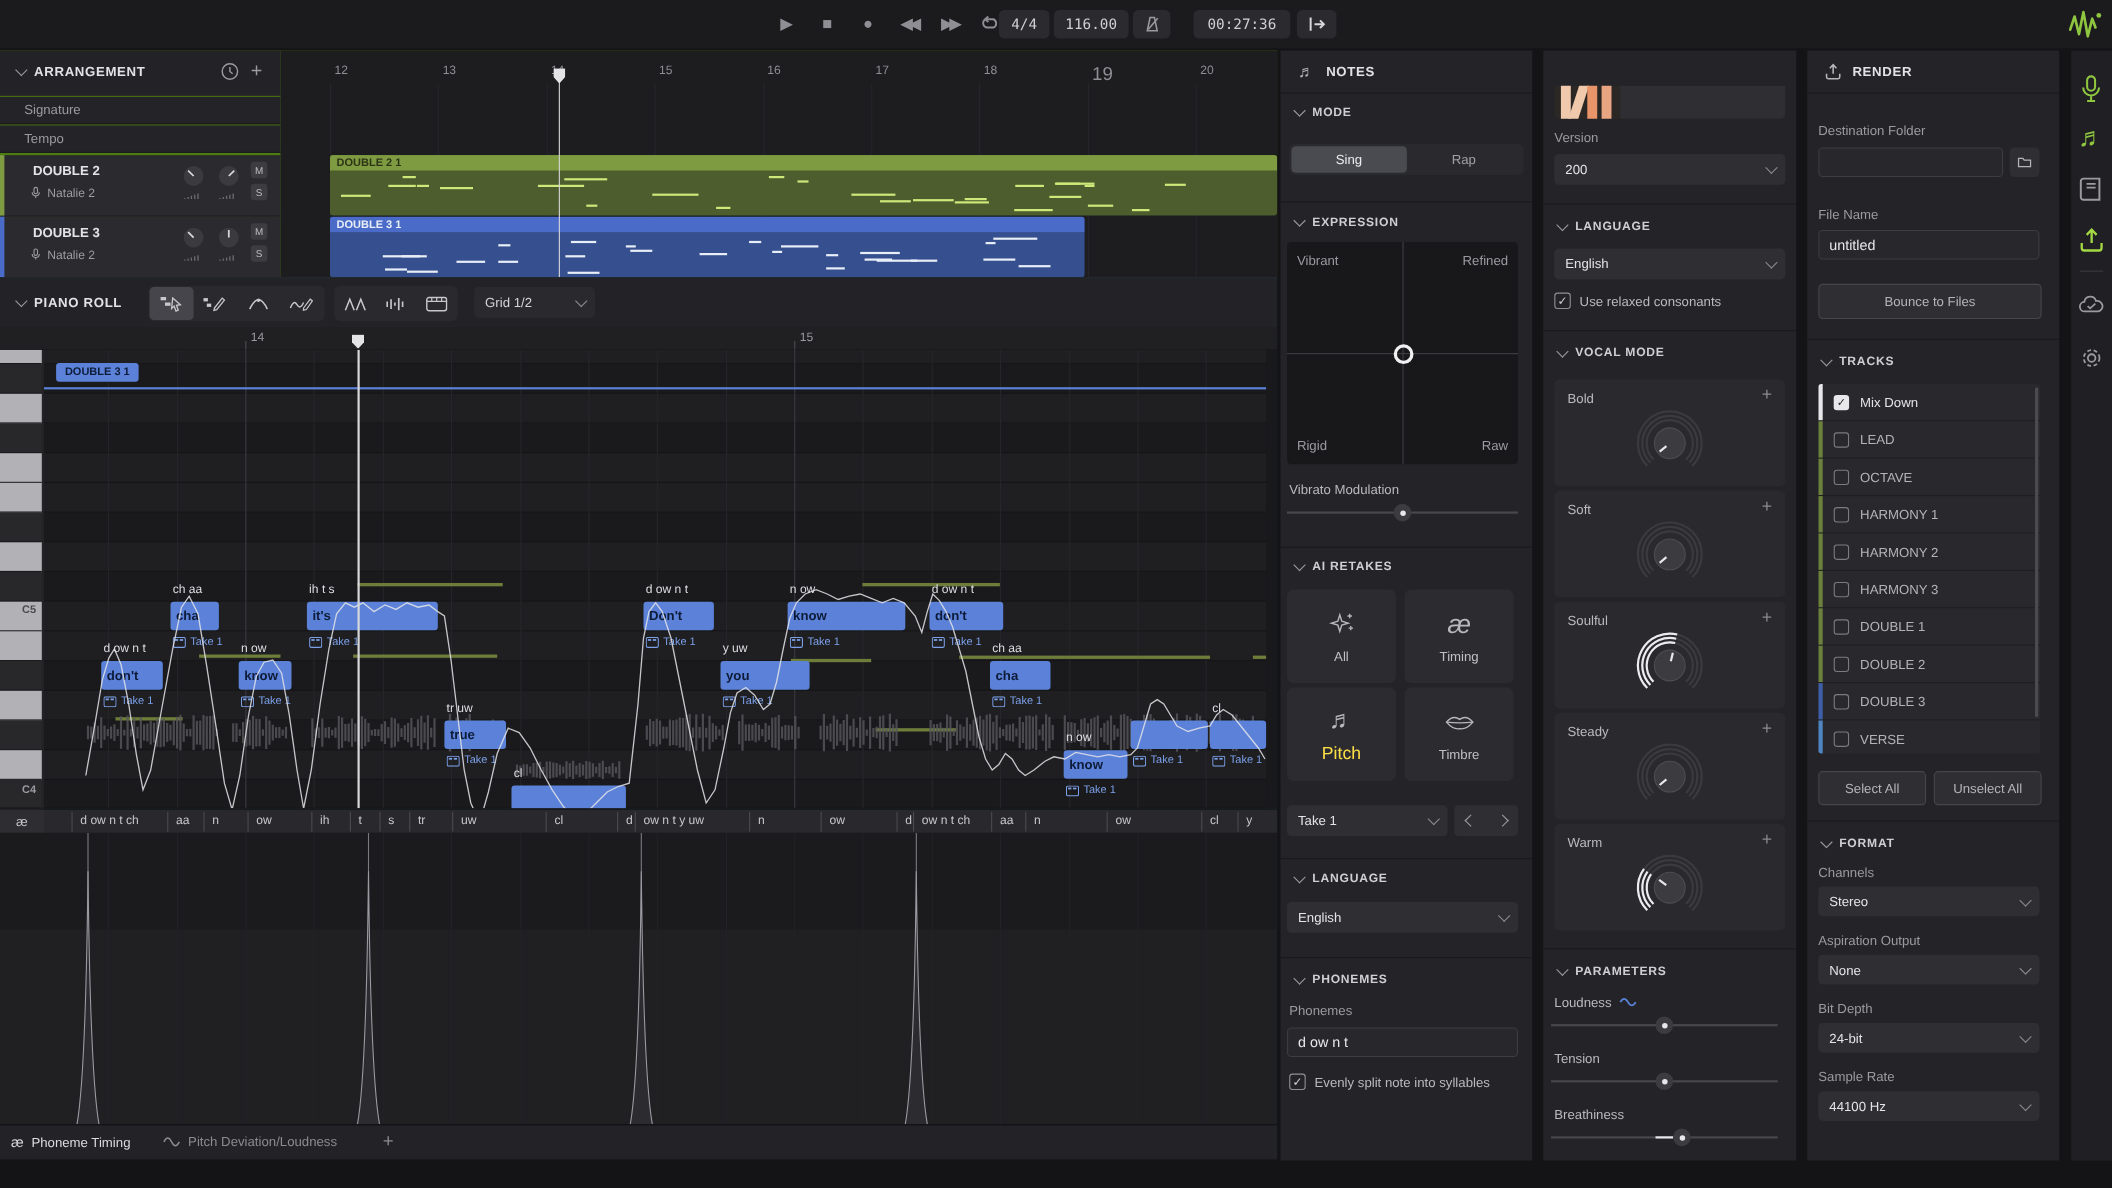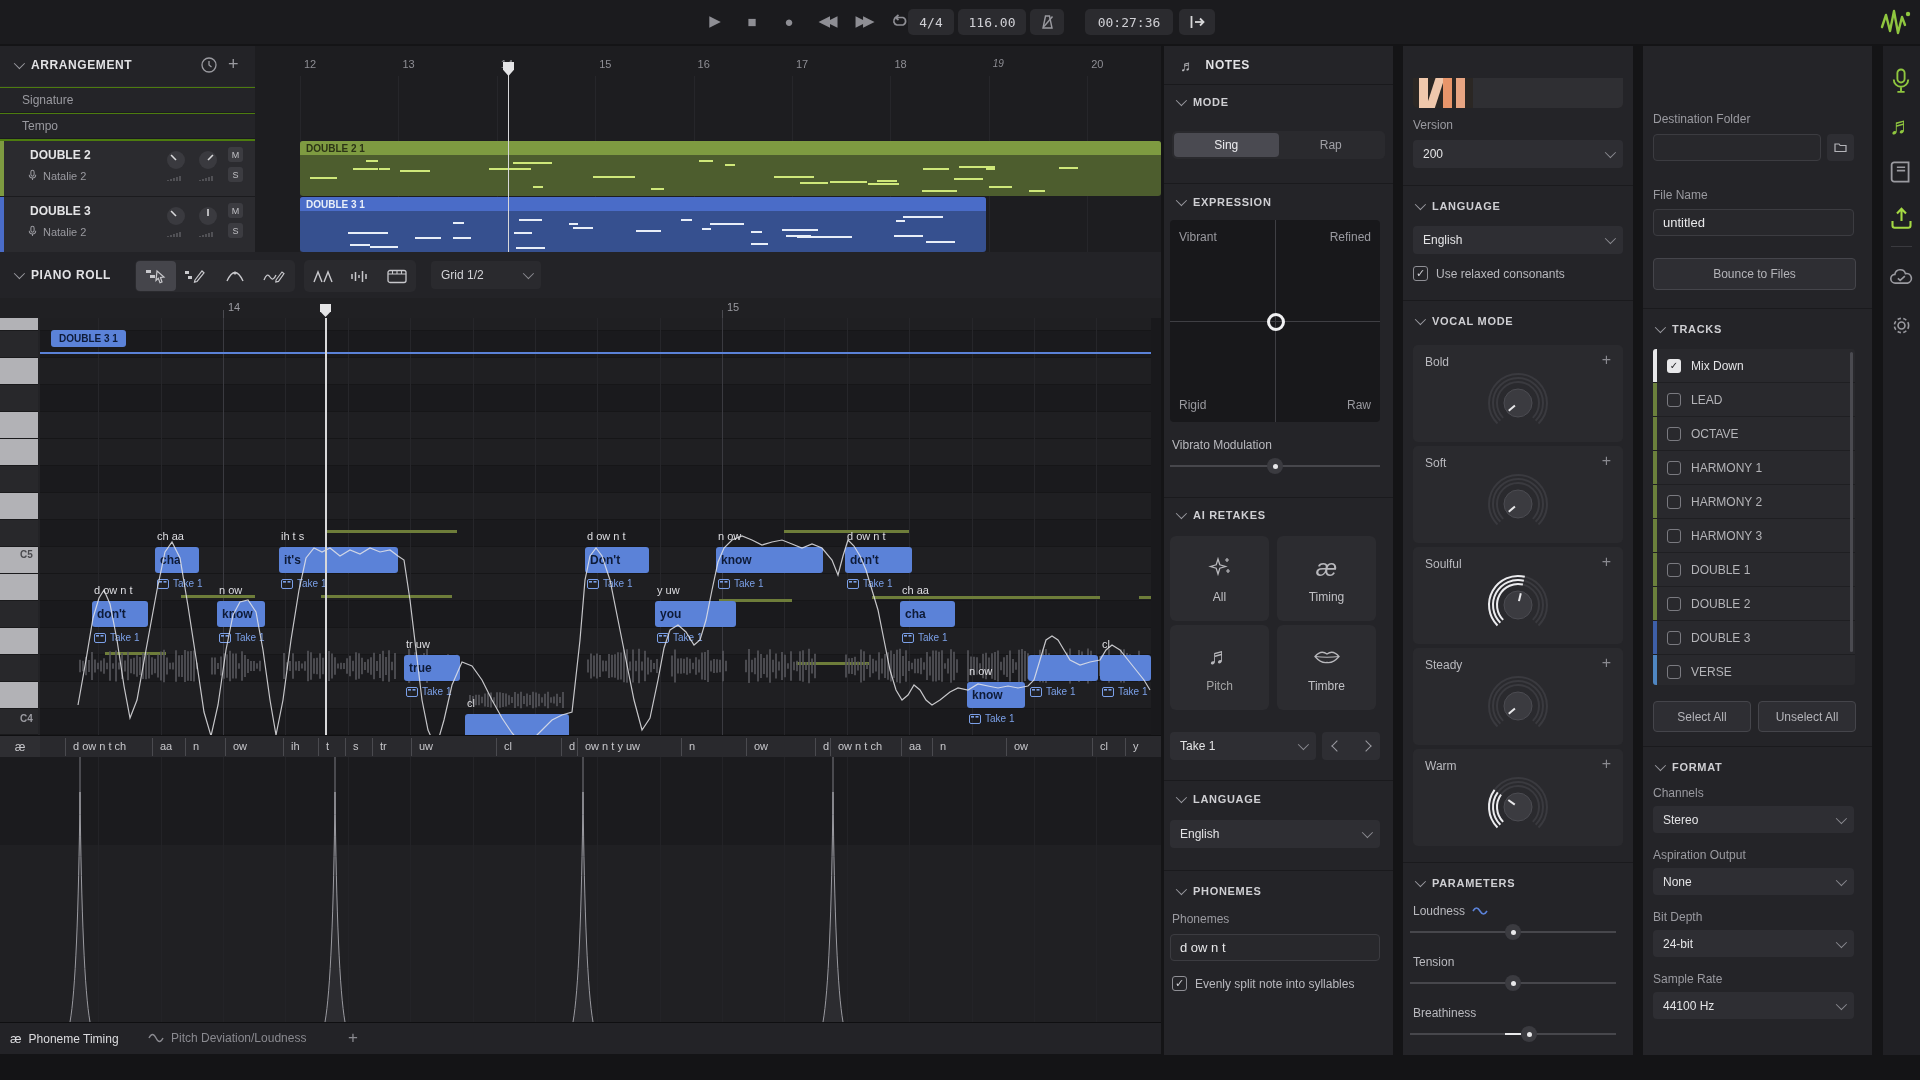--- a/index.html
+++ b/index.html
@@ -189,21 +189,21 @@
         <div style="position: absolute; left: 245.8px; top: 12px; color: rgb(142, 142, 148); font-size: 11px;">14</div>
         <div style="position: absolute; left: 241.8px; top: 30px; width: 1px; height: 176px; background: rgb(38, 38, 42);"></div>
         <div style="position: absolute; left: 344.2px; top: 12px; color: rgb(142, 142, 148); font-size: 11px;">15</div>
         <div style="position: absolute; left: 340.2px; top: 30px; width: 1px; height: 176px; background: rgb(38, 38, 42);"></div>
         <div style="position: absolute; left: 442.6px; top: 12px; color: rgb(142, 142, 148); font-size: 11px;">16</div>
         <div style="position: absolute; left: 438.6px; top: 30px; width: 1px; height: 176px; background: rgb(38, 38, 42);"></div>
         <div style="position: absolute; left: 541px; top: 12px; color: rgb(142, 142, 148); font-size: 11px;">17</div>
         <div style="position: absolute; left: 537px; top: 30px; width: 1px; height: 176px; background: rgb(38, 38, 42);"></div>
         <div style="position: absolute; left: 639.4px; top: 12px; color: rgb(142, 142, 148); font-size: 11px;">18</div>
         <div style="position: absolute; left: 635.4px; top: 30px; width: 1px; height: 176px; background: rgb(38, 38, 42);"></div>
-        <div style="position: absolute; left: 737.8px; top: 12px; color: rgb(142, 142, 148); font-size: 10px; font-style: italic;">19</div>
+        <div style="position: absolute; left: 737.8px; top: 12px; color: rgb(142, 142, 148); font-size: 17px;">19</div>
         <div style="position: absolute; left: 733.8px; top: 30px; width: 1px; height: 176px; background: rgb(38, 38, 42);"></div>
         <div style="position: absolute; left: 836.2px; top: 12px; color: rgb(142, 142, 148); font-size: 11px;">20</div>
         <div style="position: absolute; left: 832.2px; top: 30px; width: 1px; height: 176px; background: rgb(38, 38, 42);"></div>
         <div style="position: absolute; left: 45px; top: 95px; width: 861px; height: 55px; background: rgb(77, 93, 46); border-radius: 3px; overflow: hidden;">
           <div style="position: absolute; left: 0px; top: 0px; width: 100%; height: 14px; background: rgb(126, 155, 65); display: flex; align-items: center; padding-left: 6px; box-sizing: border-box; font-size: 10px; font-weight: bold; color: rgb(44, 52, 22);">DOUBLE 2 1</div>
           <div style="position: absolute; left: 474.428px; top: 34.6342px; width: 39.108px; height: 2px; background: rgb(207, 232, 122);"></div>
           <div style="position: absolute; left: 567.671px; top: 42.0986px; width: 31.4407px; height: 2px; background: rgb(207, 232, 122);"></div>
           <div style="position: absolute; left: 425.414px; top: 22.8583px; width: 9.6681px; height: 2px; background: rgb(207, 232, 122);"></div>
           <div style="position: absolute; left: 189.279px; top: 27.1956px; width: 41.8991px; height: 2px; background: rgb(207, 232, 122);"></div>
           <div style="position: absolute; left: 577.033px; top: 39.4842px; width: 20.3041px; height: 2px; background: rgb(207, 232, 122);"></div>
@@ -709,21 +709,21 @@
       <div style="position: absolute; left: 113px; top: 490px; width: 99px; height: 85px; background: rgb(44, 44, 48); border-radius: 6px; display: flex; flex-direction: column; align-items: center; justify-content: center; gap: 8px;">
         <div style="height:28px;display:flex;align-items:center;">
           <span style="font-size:24px;color:#b8b8bc;font-style:italic;">æ</span>
         </div>
         <div style="color:#c0c0c4;font-size:12px;">Timing</div>
       </div>
       <div style="position: absolute; left: 6px; top: 579px; width: 99px; height: 85px; background: rgb(44, 44, 48); border-radius: 6px; display: flex; flex-direction: column; align-items: center; justify-content: center; gap: 8px;">
         <div style="height:28px;display:flex;align-items:center;">
           <span style="font-size:23px;color:#b8b8bc;">♬</span>
         </div>
-        <div style="color:#a3a3a3;font-size:12px;text-align:right;">Pitch</div>
+        <div style="color:#fde047;font-size:16px;text-align:right;">Pitch</div>
       </div>
       <div style="position: absolute; left: 113px; top: 579px; width: 99px; height: 85px; background: rgb(44, 44, 48); border-radius: 6px; display: flex; flex-direction: column; align-items: center; justify-content: center; gap: 8px;">
         <div style="height:28px;display:flex;align-items:center;">
           <svg width="28" height="17" viewBox="0 0 28 17">
             <path d="M2 8.5 Q8 1.5 14 6 Q20 1.5 26 8.5 Q20 15.5 14 14.5 Q8 15.5 2 8.5 Z" fill="none" stroke="#b8b8bc" stroke-width="1.3"></path>
             <path d="M2 8.5 Q14 10 26 8.5" fill="none" stroke="#b8b8bc" stroke-width="1.1"></path>
           </svg>
         </div>
         <div style="color:#c0c0c4;font-size:12px;">Timbre</div>
       </div>
@@ -859,20 +859,27 @@
         <span>Breathiness</span>
       </div>
       <div class="slider" style="position: absolute; left: 7px; top: 980px; width: 206px; height: 16px;">
         <div class="track"></div>
         <div class="lit" style="left:95px;width:16.14999999999999px;"></div>
         <div class="handle" style="left:111.14999999999999px;"></div>
       </div>
     </div>
 
 <div class="panel" style="left:1643px;width:229px;">
+  <div class="phead">
+    <svg width="15" height="16" viewBox="0 0 15 16">
+      <path d="M7.5 10 V2 M4.5 5 L7.5 1.8 L10.5 5" fill="none" stroke="#b8b8bc" stroke-width="1.4"></path>
+      <path d="M1.5 10 v3 a1.5 1.5 0 0 0 1.5 1.5 h9 a1.5 1.5 0 0 0 1.5 -1.5 v-3" fill="none" stroke="#b8b8bc" stroke-width="1.4"></path>
+    </svg>
+    <span>RENDER</span>
+  </div>
   <div class="dimlabel" style="left:10px;top:66px;">Destination Folder</div>
   <div class="input" style="left:10px;top:88px;width:168px;height:27px;"></div>
   <div class="btn" style="left:184px;top:88px;width:27px;height:27px;border:none;background:#2e2e33;">
     <svg width="13" height="11" viewBox="0 0 13 11">
       <path d="M1 2 h4 l1.2 1.5 H12 V9.5 H1 Z" fill="none" stroke="#b4b4b9" stroke-width="1.2"></path>
     </svg>
   </div>
   <div class="dimlabel" style="left:10px;top:142px;">File Name</div>
   <div class="input" style="left:10px;top:163px;width:201px;height:27px;">untitled</div>
   <div class="btn" style="left:10px;top:212px;width:201px;height:30px;">Bounce to Files</div>

